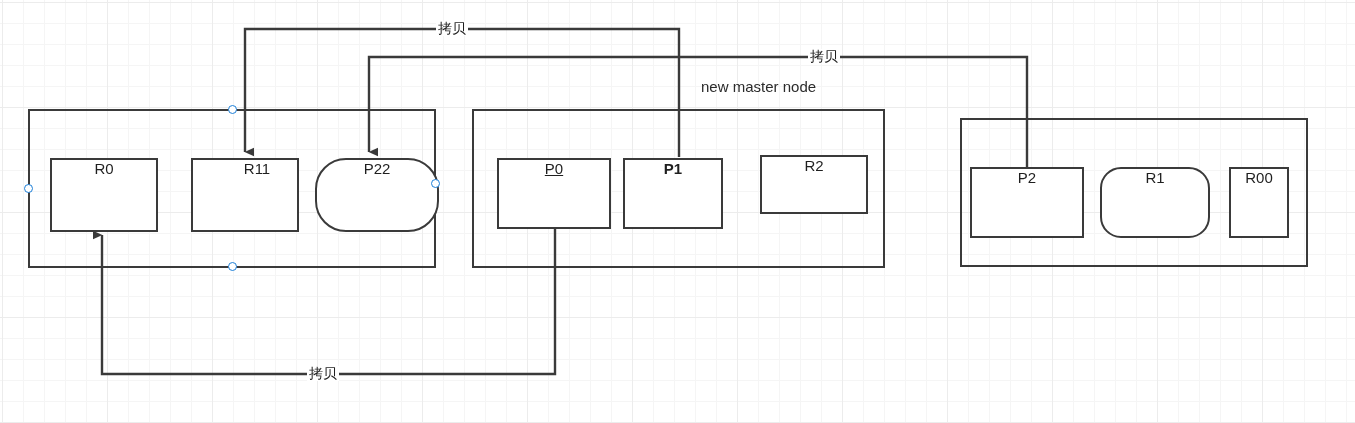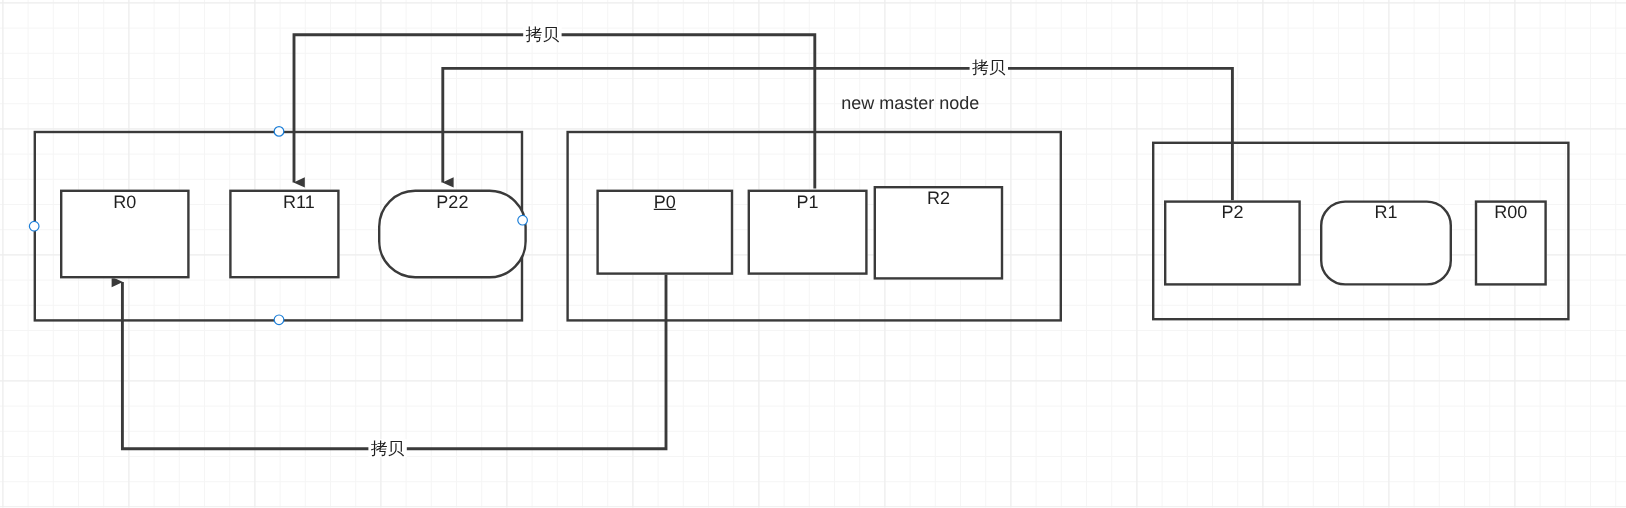--- a/index.html
+++ b/index.html
@@ -100,43 +100,43 @@
     <g>
       <path d="M555,228 L555,374 L102,374 L102,235" fill="none" stroke="#3a3a3a" stroke-width="2.4" marker-end="url(#arrowUp)"></path>
     </g>
   </svg>
 
   <div class="node-group" style="left:28px; top:109px; width:408px; height:159px;"></div>
 
   <div class="proc-box" style="left:50px; top:158px; width:108px; height:74px;">
     <span>R0</span>
   </div>
-  <div class="proc-box" style="left:191px; top:158px; width:92px; height:74px;padding-left:24px;">
+  <div class="proc-box" style="left:191px; top:158px; width:108px; height:74px;padding-left:24px;">
     <span>R11</span>
   </div>
   <div class="proc-box" style="left:315px; top:158px; width:124px; height:74px;border-radius:31px;">
     <span>P22</span>
   </div>
 
   <div class="handle" style="left:24px; top:184px;"></div>
   <div class="handle" style="left:228px; top:105px;"></div>
   <div class="handle" style="left:431px; top:179px;"></div>
   <div class="handle" style="left:228px; top:262px;"></div>
 
   <div class="free-label" style="left:701px; top:78px;">new master node</div>
 
   <div class="node-group" style="left:472px; top:109px; width:413px; height:159px;"></div>
 
   <div class="proc-box" style="left:497px; top:158px; width:114px; height:71px;text-decoration:underline;">
     <span>P0</span>
   </div>
-  <div class="proc-box" style="left:623px; top:158px; width:100px; height:71px;">
+  <div class="proc-box" style="left:623px; top:158px; width:100px; height:71px;font-weight:bold;">
     <span>P1</span>
   </div>
-  <div class="proc-box" style="left:728px; top:155px; width:108px; height:78px;">
+  <div class="proc-box" style="left:760px; top:155px; width:108px; height:59px;">
     <span>R2</span>
   </div>
 
   <div class="node-group" style="left:960px; top:118px; width:348px; height:149px;"></div>
 
   <div class="proc-box" style="left:970px; top:167px; width:114px; height:71px;">
     <span>P2</span>
   </div>
   <div class="proc-box" style="left:1100px; top:167px; width:110px; height:71px;border-radius:21px;">
     <span>R1</span>

